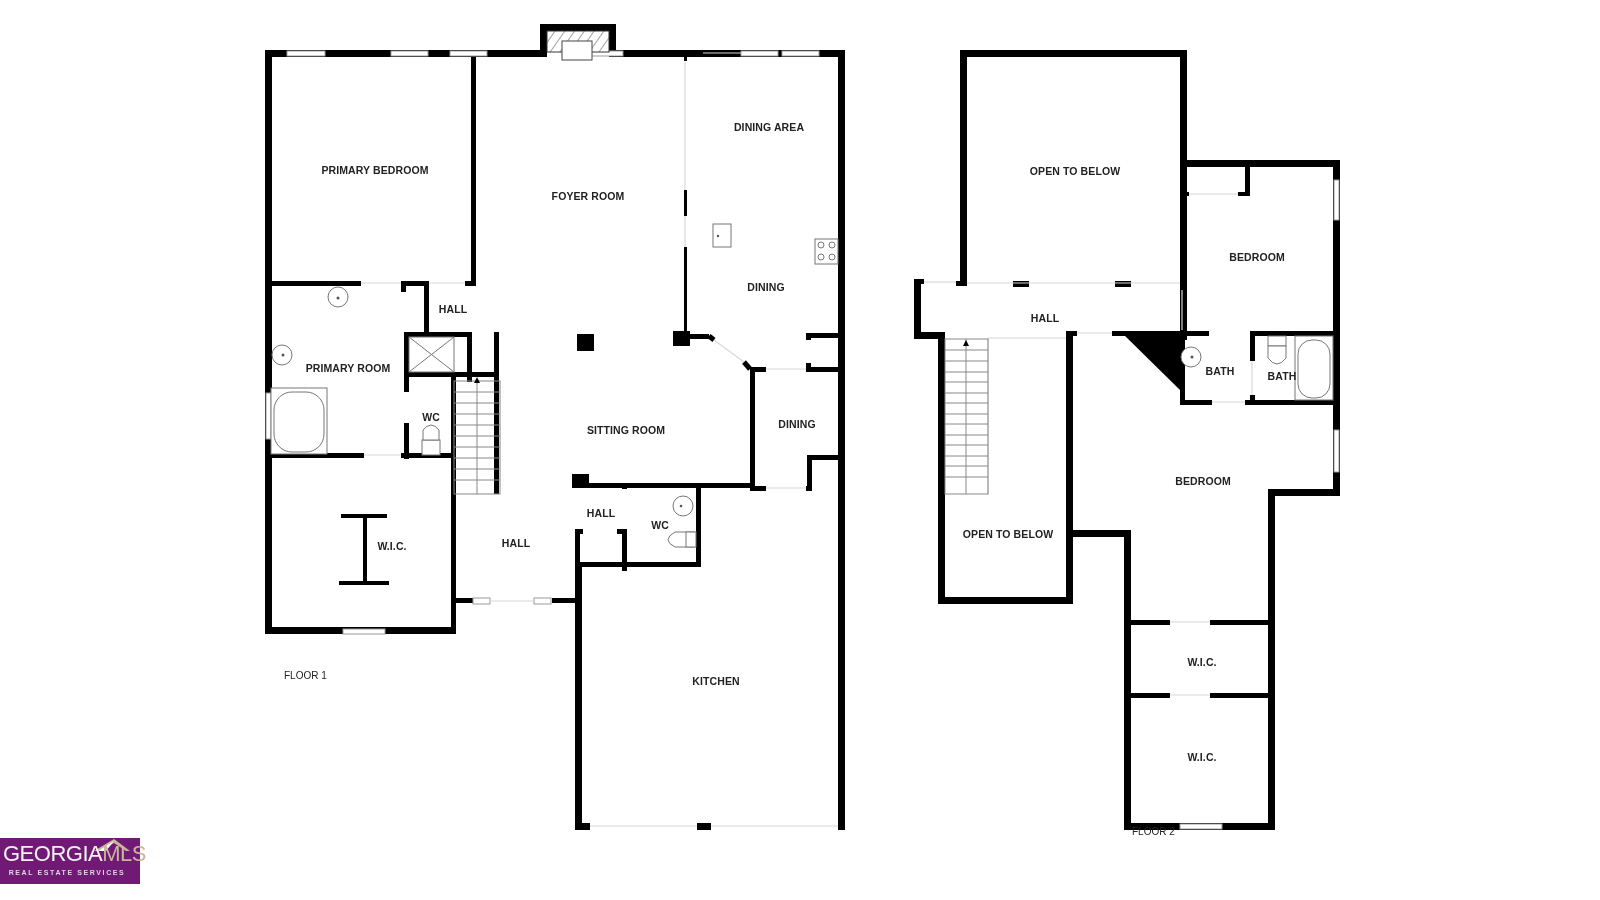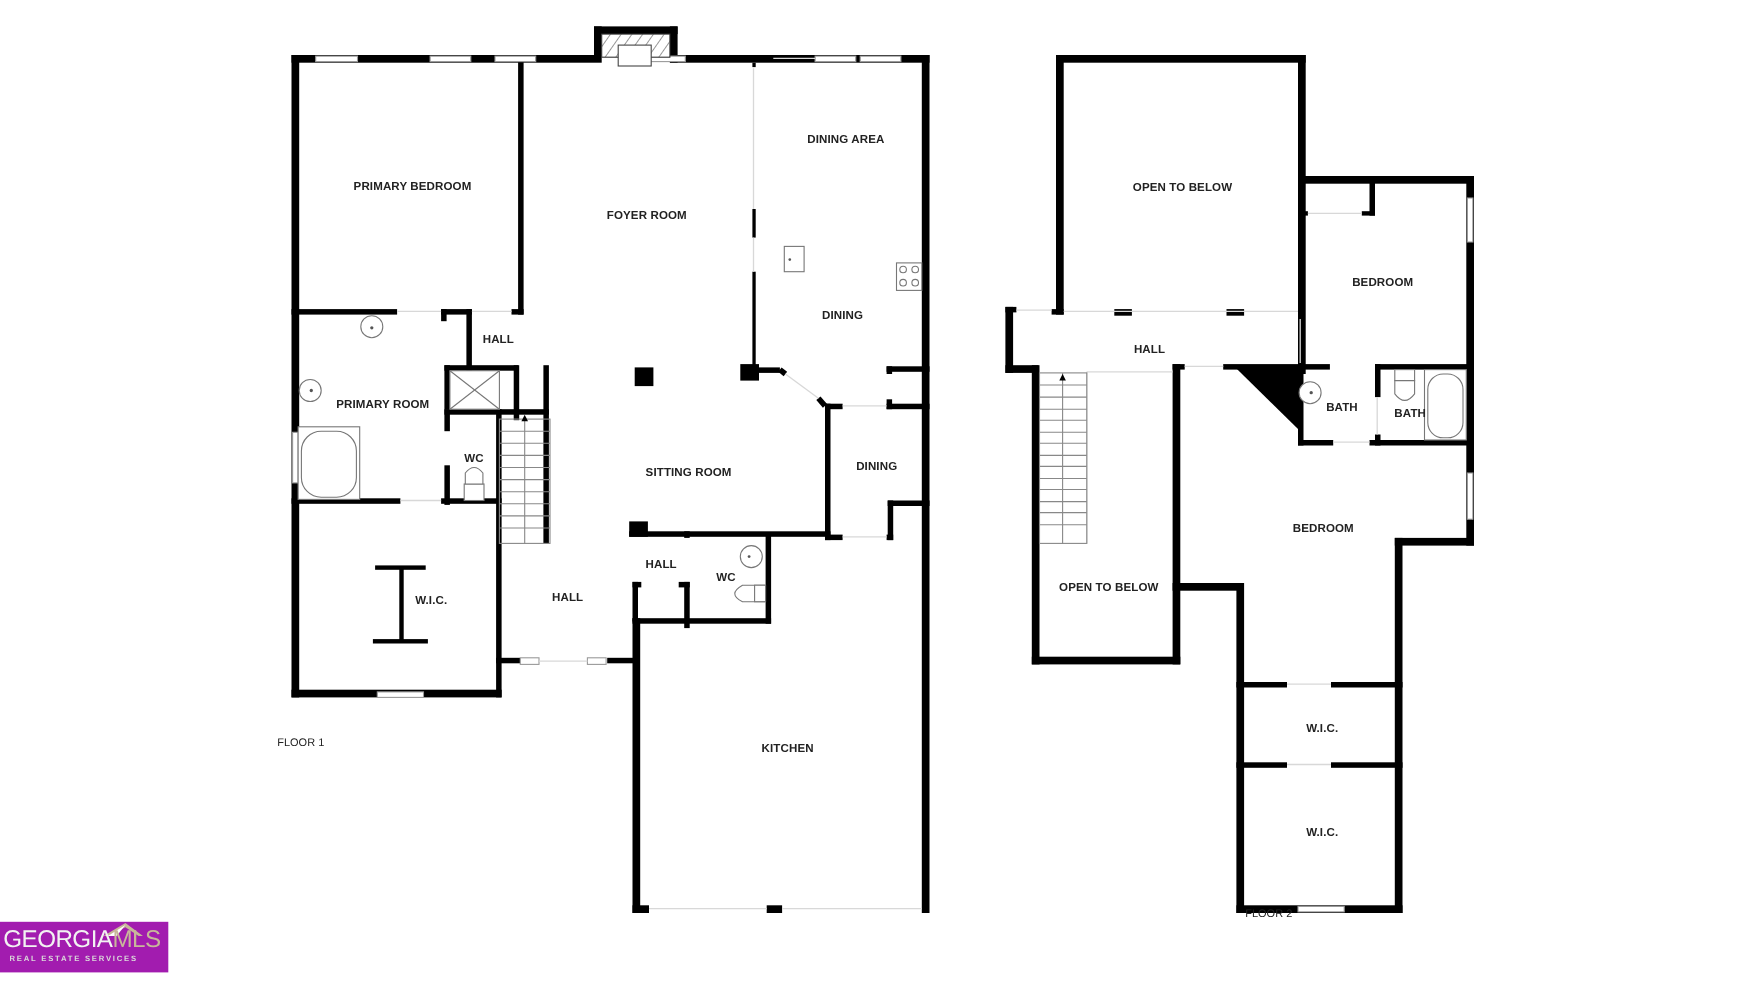--- a/index.html
+++ b/index.html
@@ -6,21 +6,21 @@
   body { width:1600px; height:900px; position:relative; overflow:hidden; font-family:"Liberation Sans", sans-serif; }
   #plan { position:absolute; left:0; top:0; width:1600px; height:900px; }
   .wall { fill:#000; }
   .win { fill:#fff; stroke:#9a9a9a; stroke-width:1; }
   .door { stroke:#d8d8d8; stroke-width:1.2; fill:none; }
   .fix { fill:#fff; stroke:#777; stroke-width:1; }
   .fixd { fill:#555; }
   .stair { stroke:#888; stroke-width:1; fill:none; }
   .room-label { position:absolute; font-size:10.5px; color:#222; white-space:nowrap; transform:translate(-50%,-50%); letter-spacing:0.1px;font-weight:bold; }
   .floor-label { position:absolute; font-size:10px; color:#222; white-space:nowrap; }
-  .logo { position:absolute; left:0; top:838px; width:153px; height:46px; background:#a21caf; }
+  .logo { position:absolute; left:0; top:838px; width:140px; height:46px; background:#701a75; }
   .logo-main { position:absolute; left:3px; top:4px; font-size:22px; line-height:24px; letter-spacing:-0.5px; white-space:nowrap; }
   .logo-georgia { color:#f2f2f2; }
   .logo-mls { color:#c8b79a; }
   .logo-sub { position:absolute; left:0; width:134px; top:31px; text-align:center; font-size:7px; color:#d9d9d9; letter-spacing:1.6px; font-weight:bold; }
   .logo-roof { position:absolute; left:92px; top:0px; }
 </style>
 </head>
 <body>
 
 <svg id="plan" viewBox="0 0 1600 900" xmlns="http://www.w3.org/2000/svg">
@@ -298,21 +298,21 @@
 <div class="room-label" style="left:453px;top:309px">HALL</div>
 <div class="room-label" style="left:348px;top:368px">PRIMARY ROOM</div>
 <div class="room-label" style="left:431px;top:417px">WC</div>
 <div class="room-label" style="left:626px;top:430px">SITTING ROOM</div>
 <div class="room-label" style="left:797px;top:424px">DINING</div>
 <div class="room-label" style="left:601px;top:513px">HALL</div>
 <div class="room-label" style="left:660px;top:525px">WC</div>
 <div class="room-label" style="left:392px;top:546px">W.I.C.</div>
 <div class="room-label" style="left:516px;top:543px">HALL</div>
 <div class="room-label" style="left:716px;top:681px">KITCHEN</div>
-<div class="floor-label" style="left:252px;top:670px">FLOOR 1</div>
+<div class="floor-label" style="left:284px;top:670px">FLOOR 1</div>
 
 <div class="room-label" style="left:1075px;top:171px">OPEN TO BELOW</div>
 <div class="room-label" style="left:1257px;top:257px">BEDROOM</div>
 <div class="room-label" style="left:1045px;top:318px">HALL</div>
 <div class="room-label" style="left:1220px;top:371px">BATH</div>
 <div class="room-label" style="left:1282px;top:376px">BATH</div>
 <div class="room-label" style="left:1203px;top:481px">BEDROOM</div>
 <div class="room-label" style="left:1008px;top:534px">OPEN TO BELOW</div>
 <div class="room-label" style="left:1202px;top:662px">W.I.C.</div>
 <div class="room-label" style="left:1202px;top:757px">W.I.C.</div>

